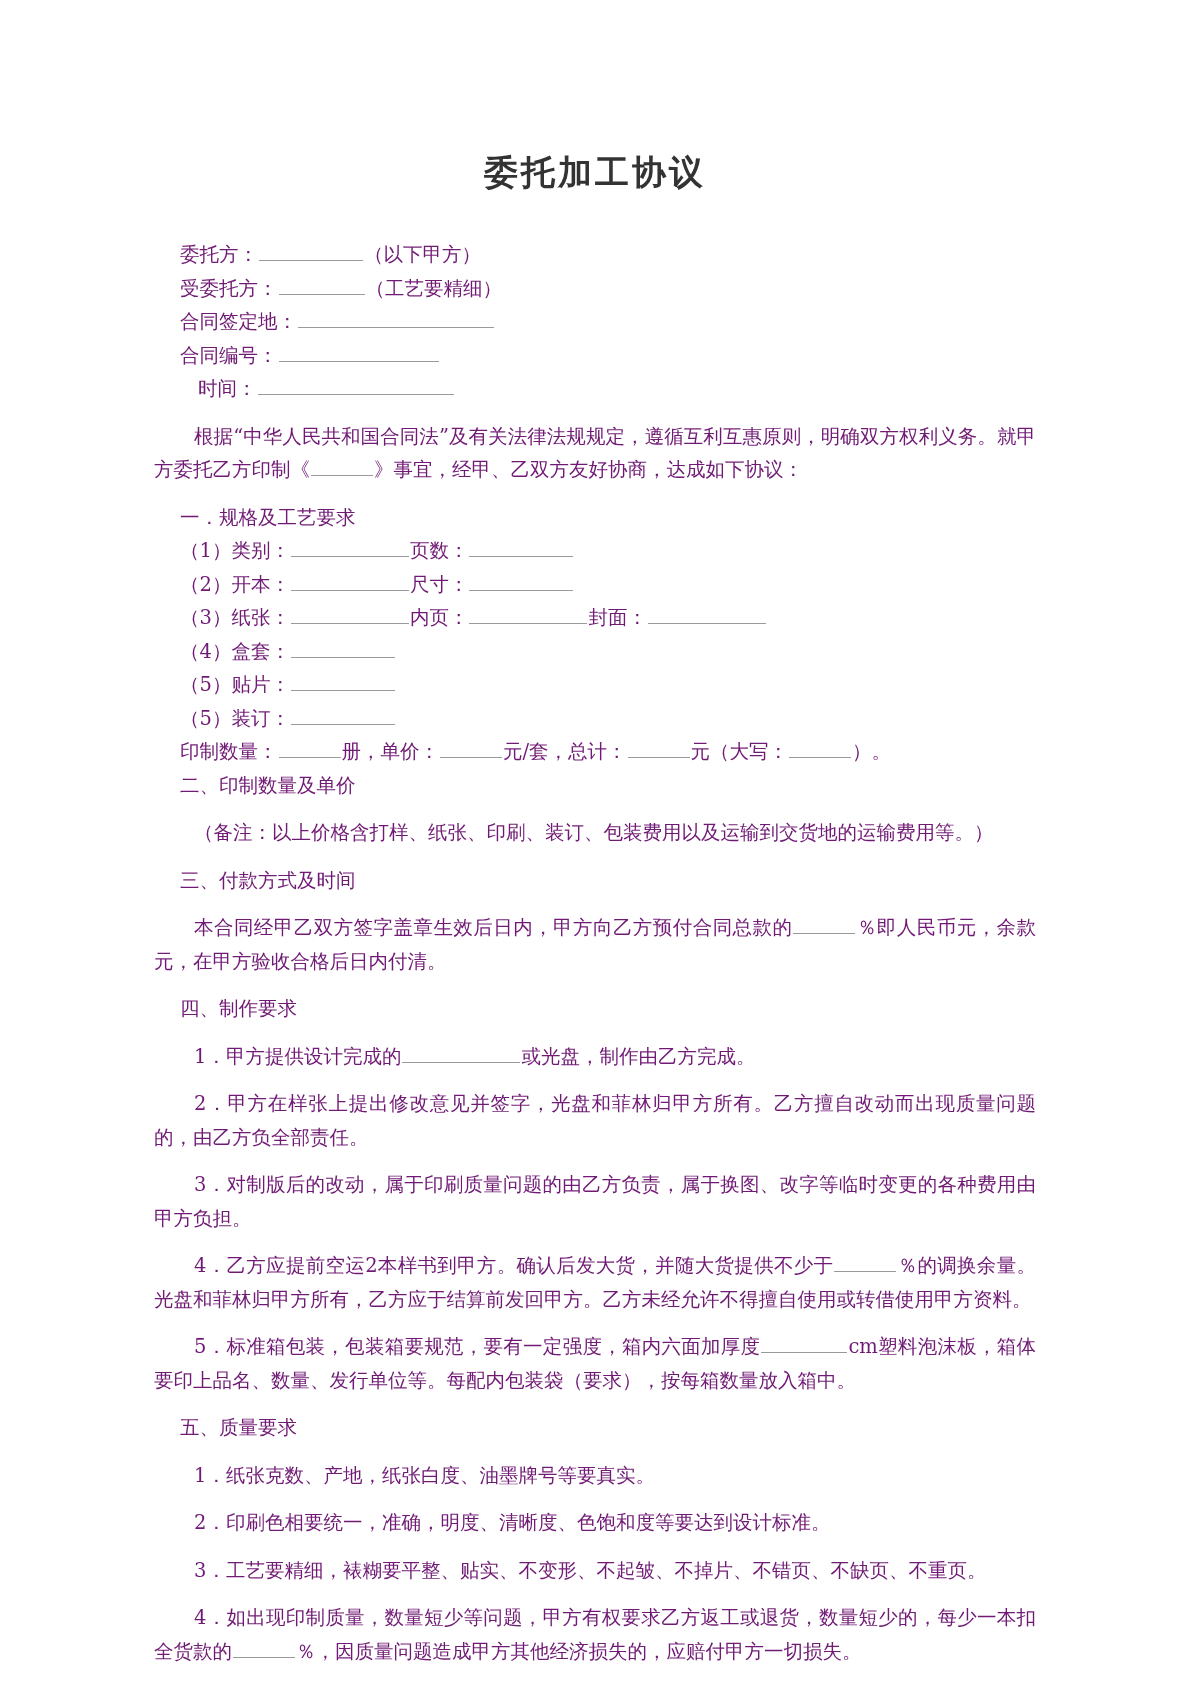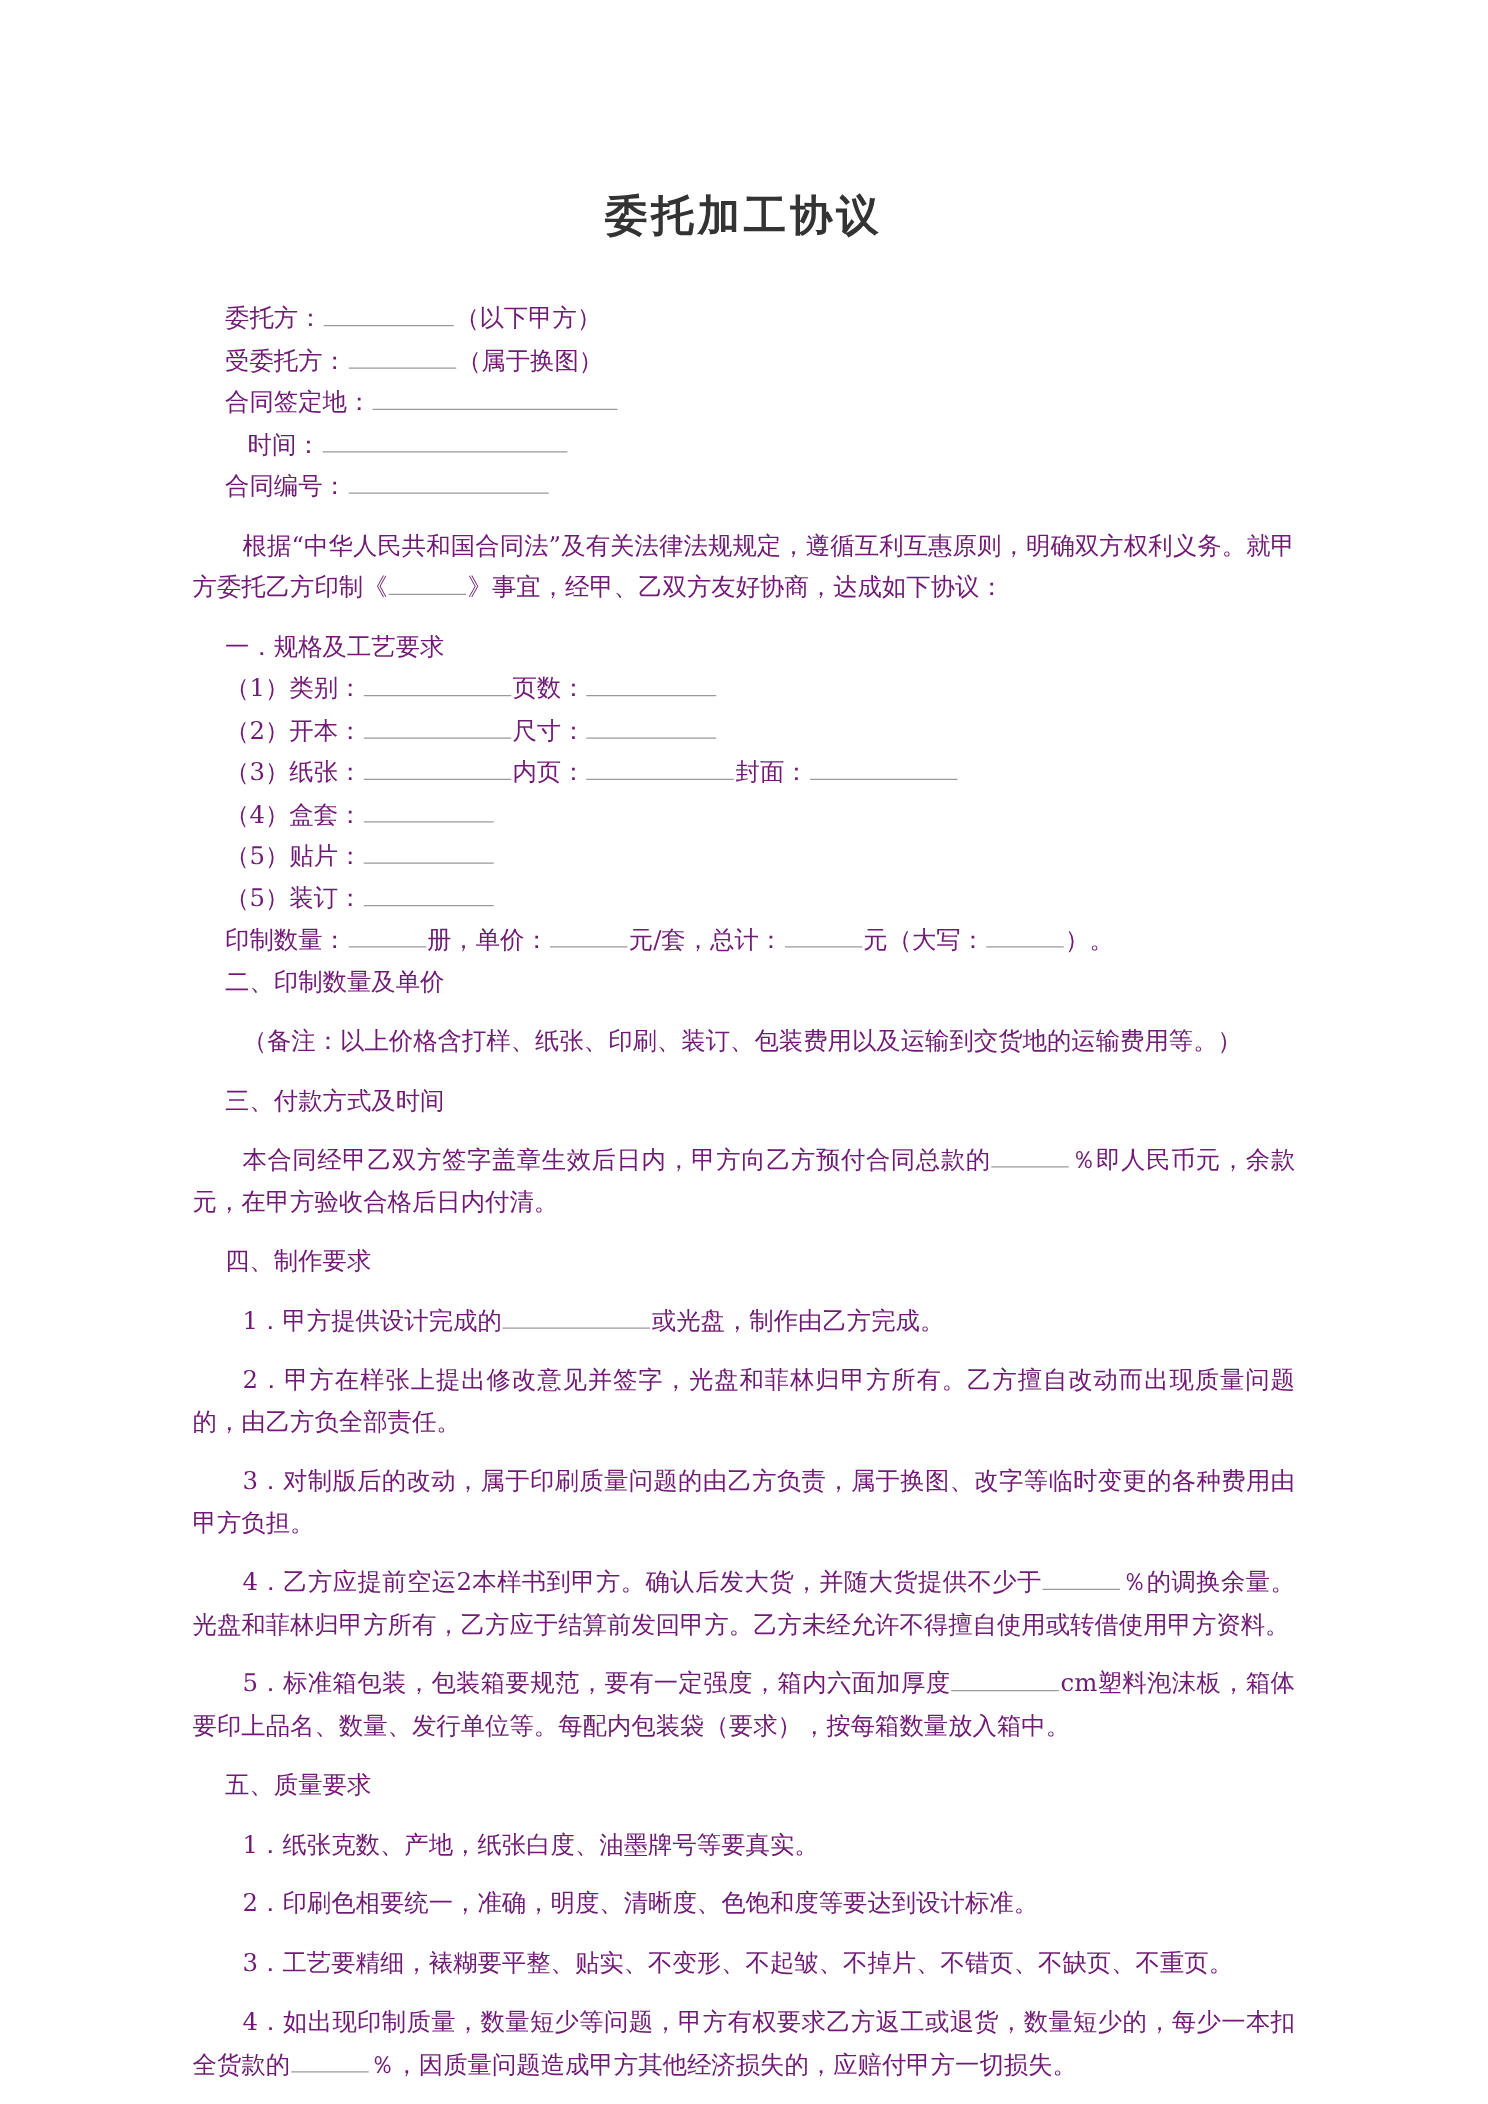--- a/index.html
+++ b/index.html
@@ -76,27 +76,27 @@
 <body>
 
 <div class="page">
 
   <h1 class="doc-title">委托加工协议</h1>
 
   <div class="body-block">
 
     <p class="ln ind"><span>委托方：</span><span class="fill f-lg"></span><span>（以下甲方）</span></p>
 
-    <p class="ln ind"><span>受委托方：</span><span class="fill f-md"></span><span>（属于换图）</span></p>
+    <p class="ln ind"><span>受委托方：</span><span class="fill f-md"></span><span>（工艺要精细）</span></p>
 
     <p class="ln ind"><span>合同签定地：</span><span class="fill f-wide"></span></p>
 
+    <p class="ln ind"><span>合同编号：</span><span class="fill f-xxl"></span></p>
+
     <p class="ln ind-deep"><span>时间：</span><span class="fill f-wide"></span></p>
-
-    <p class="ln ind"><span>合同编号：</span><span class="fill f-xxl"></span></p>
 
     <p class="para"><span>根据“中华人民共和国合同法”及有关法律法规规定，遵循互利互惠原则，明确双方权利义务。就甲方委托乙方印制《</span><span class="fill f-sm"></span><span>》事宜，经甲、乙双方友好协商，达成如下协议：</span></p>
 
     <p class="ln ind">一．规格及工艺要求</p>
 
     <p class="ln ind"><span>（1）</span><span>类别：</span><span class="fill f-xl"></span><span>页数：</span><span class="fill f-lg"></span></p>
 
     <p class="ln ind"><span>（2）</span><span>开本：</span><span class="fill f-xl"></span><span>尺寸：</span><span class="fill f-lg"></span></p>
 
     <p class="ln ind"><span>（3）</span><span>纸张：</span><span class="fill f-xl"></span><span>内页：</span><span class="fill f-xl"></span><span>封面：</span><span class="fill f-xl"></span></p>

